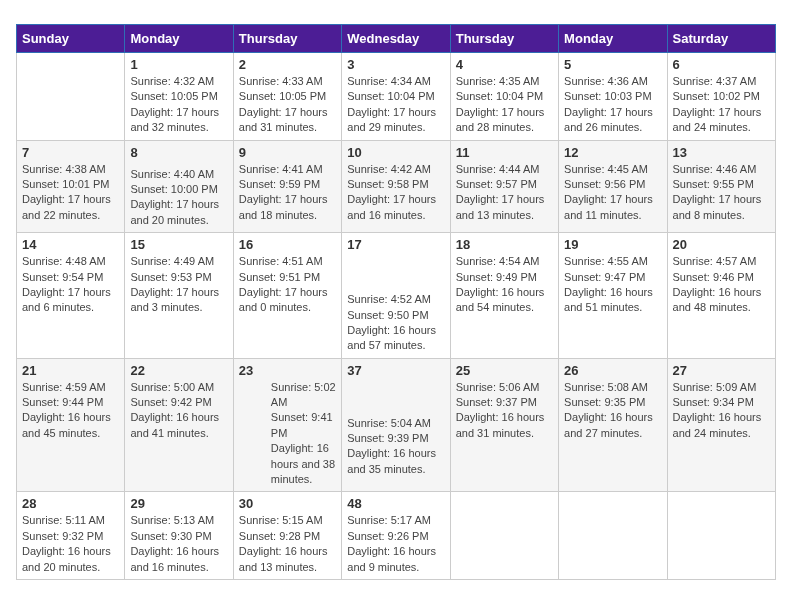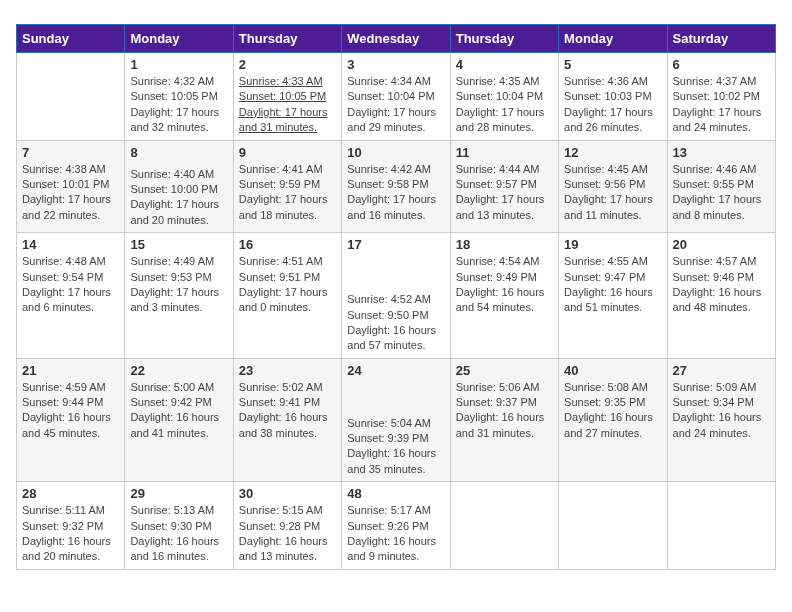--- a/index.html
+++ b/index.html
@@ -110,21 +110,21 @@
   <tr>
         <td class="empty-cell"></td>
         <td>
           <span class="day-number">1</span>
           <div class="day-info" style="white-space: pre-line;">Sunrise: 4:32 AM
 Sunset: 10:05 PM
 Daylight: 17 hours and 32 minutes.</div>
         </td>
         <td>
           <span class="day-number">2</span>
-          <div class="day-info" style="white-space: pre-line; text-decoration: underline;">Sunrise: 4:33 AM
+          <div class="day-info" style="white-space: pre-line;">Sunrise: 4:33 AM
 Sunset: 10:05 PM
 Daylight: 17 hours and 31 minutes.</div>
         </td>
         <td>
           <span class="day-number">3</span>
           <div class="day-info" style="white-space: pre-line;">Sunrise: 4:34 AM
 Sunset: 10:04 PM
 Daylight: 17 hours and 29 minutes.</div>
         </td>
         <td>
@@ -242,38 +242,38 @@
 Daylight: 16 hours and 45 minutes.</div>
         </td>
         <td>
           <span class="day-number">22</span>
           <div class="day-info" style="white-space: pre-line;">Sunrise: 5:00 AM
 Sunset: 9:42 PM
 Daylight: 16 hours and 41 minutes.</div>
         </td>
         <td>
           <span class="day-number">23</span>
-          <div class="day-info" style="white-space: pre-line;">Sunrise: 5:02 AM
+          <div class="day-info" style="white-space: pre-line; margin-left: 32px;">Sunrise: 5:02 AM
 Sunset: 9:41 PM
 Daylight: 16 hours and 38 minutes.</div>
         </td>
         <td>
-          <span class="day-number">24</span>
+          <span class="day-number">37</span>
           <div class="day-info" style="white-space: pre-line; margin-top: 38px;">Sunrise: 5:04 AM
 Sunset: 9:39 PM
 Daylight: 16 hours and 35 minutes.</div>
         </td>
         <td>
           <span class="day-number">25</span>
           <div class="day-info" style="white-space: pre-line;">Sunrise: 5:06 AM
 Sunset: 9:37 PM
 Daylight: 16 hours and 31 minutes.</div>
         </td>
         <td>
-          <span class="day-number">40</span>
+          <span class="day-number">26</span>
           <div class="day-info" style="white-space: pre-line;">Sunrise: 5:08 AM
 Sunset: 9:35 PM
 Daylight: 16 hours and 27 minutes.</div>
         </td>
         <td>
           <span class="day-number">27</span>
           <div class="day-info" style="white-space: pre-line;">Sunrise: 5:09 AM
 Sunset: 9:34 PM
 Daylight: 16 hours and 24 minutes.</div>
         </td>

